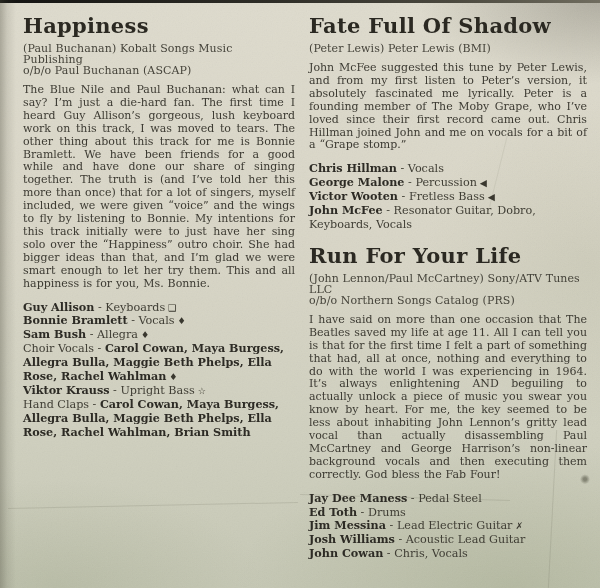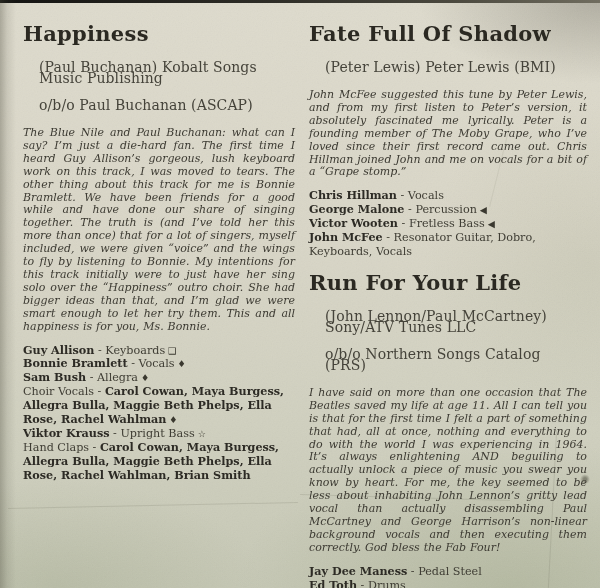--- a/index.html
+++ b/index.html
@@ -28,41 +28,40 @@
   .edge-left {
     position: absolute; top: 0; left: 0; width: 16px; height: 100%;
     background: linear-gradient(90deg, rgba(75,74,60,0.35), rgba(75,74,60,0.12) 45%, rgba(75,74,60,0));
   }
   .crease { position: absolute; background: rgba(108,108,88,0.18); pointer-events: none; }
   .crease-1 { left: 8px;  top: 505px; width: 290px; height: 1px; transform: rotate(-1.2deg); }
   .crease-2 { left: 300px; top: 497px; width: 210px; height: 1px; transform: rotate(1.6deg); }
   .crease-3 { left: 552px; top: 430px; width: 1px; height: 158px; transform: rotate(3deg); }
   .crease-4 { left: 500px; top: 118px; width: 1px; height: 90px; transform: rotate(14deg); opacity:.6; }
 
-  .col { position: absolute; top: 12px; padding-top: 9px; }
+  .col { position: absolute; top: 4px; padding-top: 9px; }
   .col-left  { left: 23px;  width: 272px; }
   .col-right { left: 309px; width: 278px; }
 
   .song + .song { margin-top: 11px; }
 
   .song-title {
     margin: 0 0 5px 0;
     font-size: 21px; font-weight: bold; color: #2b2922;
     letter-spacing: 0.3px; line-height: 25px;
   }
   .pub {
-    margin: 16px; font-size: 14px; line-height: 11px;
+    margin: 0; font-size: 11px; line-height: 11px;
     color: #45433a; letter-spacing: 0.1px;
   }
   .body-text {
     margin: 8px 0 0 0;
     font-size: 11px; line-height: 12.9px;
     text-align: justify; color: #3c3a32;
     word-spacing: 0.4px;
-    font-style: italic;
   }
   .personnel {
     list-style: none; margin: 10px 0 0 0; padding: 0;
     font-size: 11.2px; line-height: 13.9px; color: #3f3d34;
   }
   .personnel .name { font-weight: bold; color: #2d2b25; margin-top: 46px; }
   .personnel .role { font-weight: normal; color: #3f3d34; }
   .sym { font-family: "DejaVu Sans", sans-serif; font-size: 0.82em; color: #3a382f; }
 </style>
 </head>

